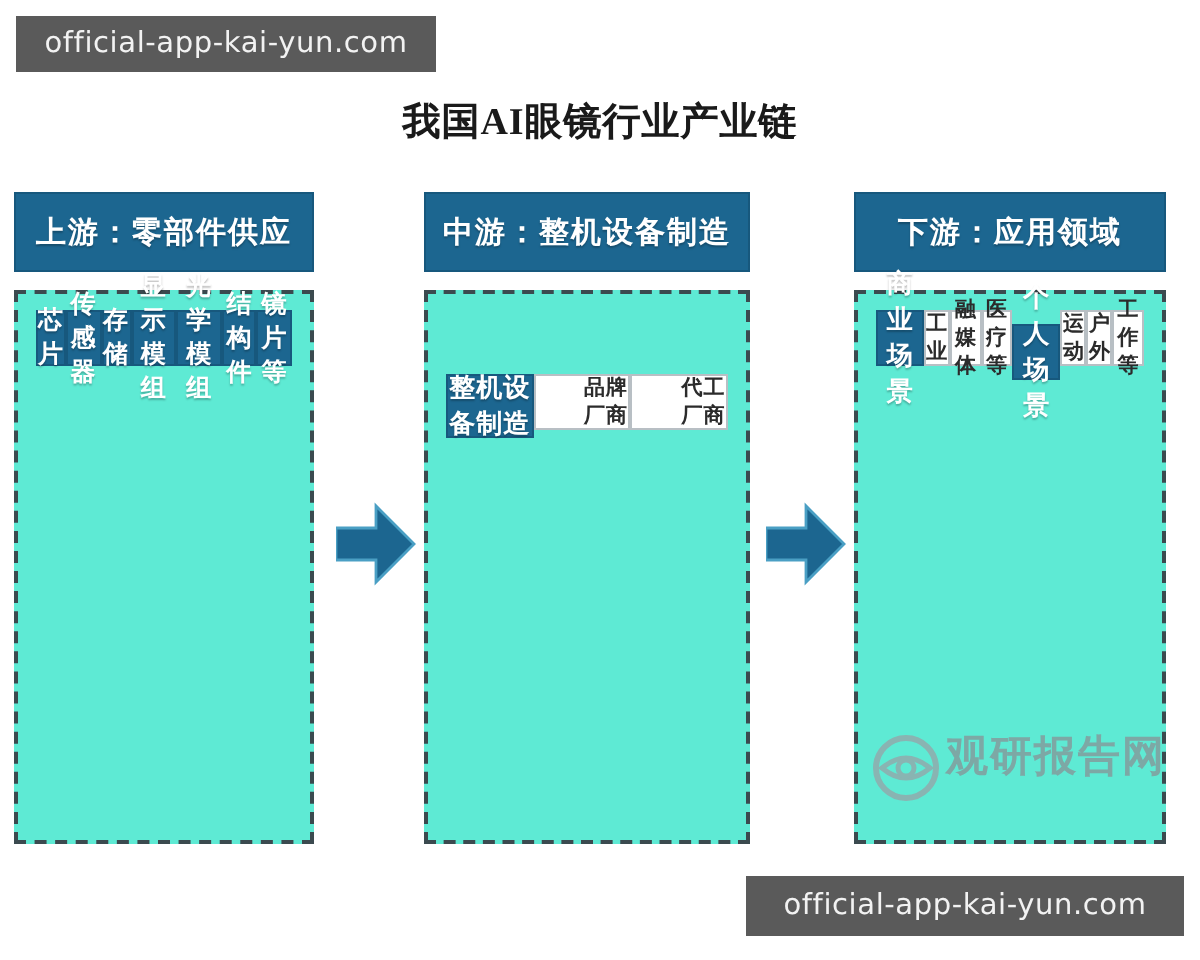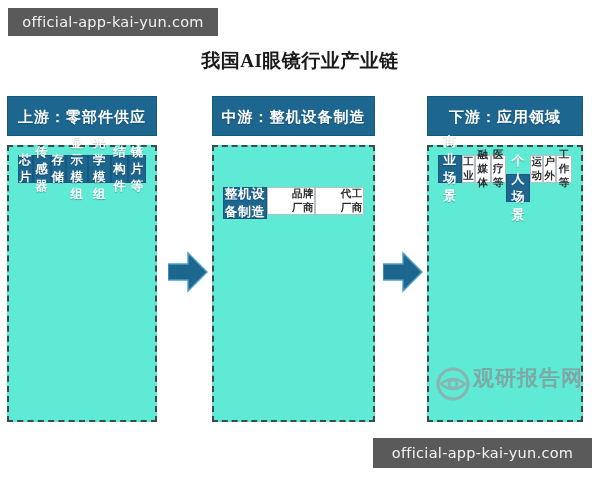--- a/index.html
+++ b/index.html
@@ -126,21 +126,21 @@
 
   
   #col-midstream .box.filled { height: 32px; font-size: 13px; }
   #col-midstream .box.plain  { height: 28px; padding-left: 24px; }
   #mid-spacer-1 { height: 46px; }
   #mid-spacer-2 { height: 29px; }
 
   
   #col-downstream .box.filled { height: 28px; font-size: 13px; margin-bottom: 5px; }
   #col-downstream .box.plain  { height: 28px; margin-bottom: 5px; }
-  #col-downstream .box.grp-top { margin-top: 19px; }
+  #col-downstream .box.grp-top { margin-top: 7px; }
 
   
   .arrow {
     position: absolute;
     top: 250px;
     width: 40px;
     height: 44px;
   }
   #arrow-1 { left: 168px; }
   #arrow-2 { left: 383px; }

